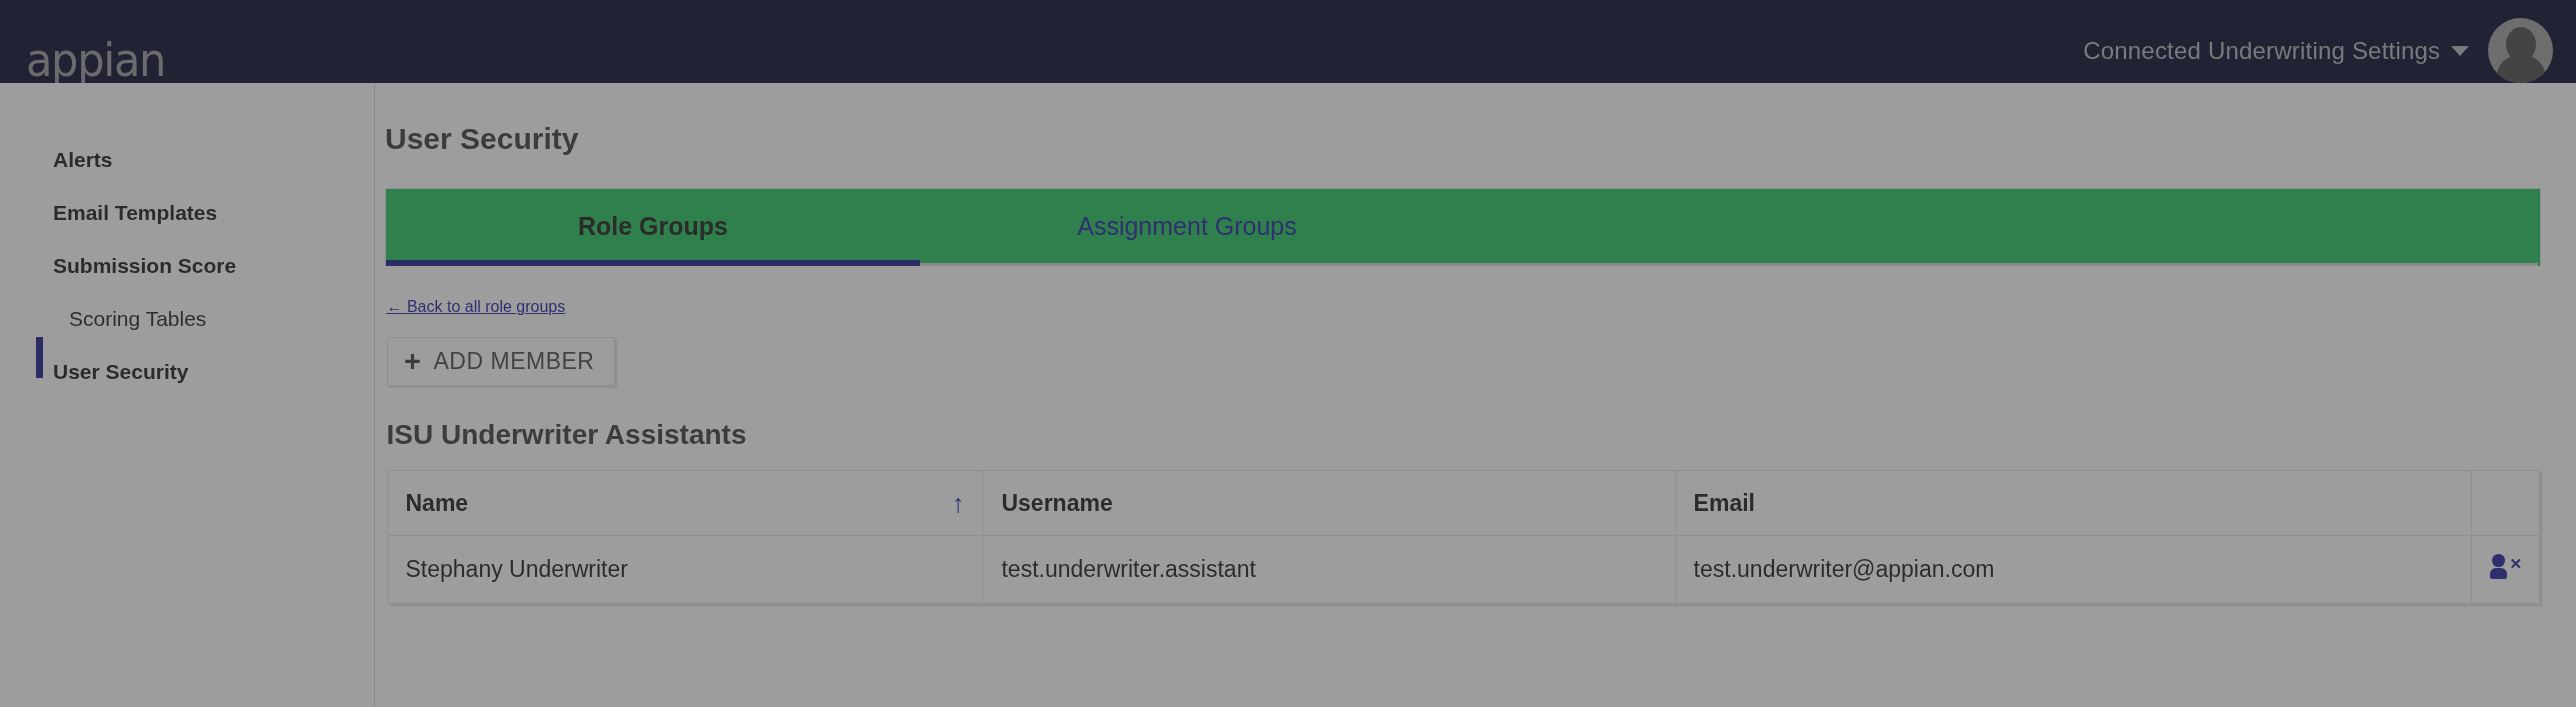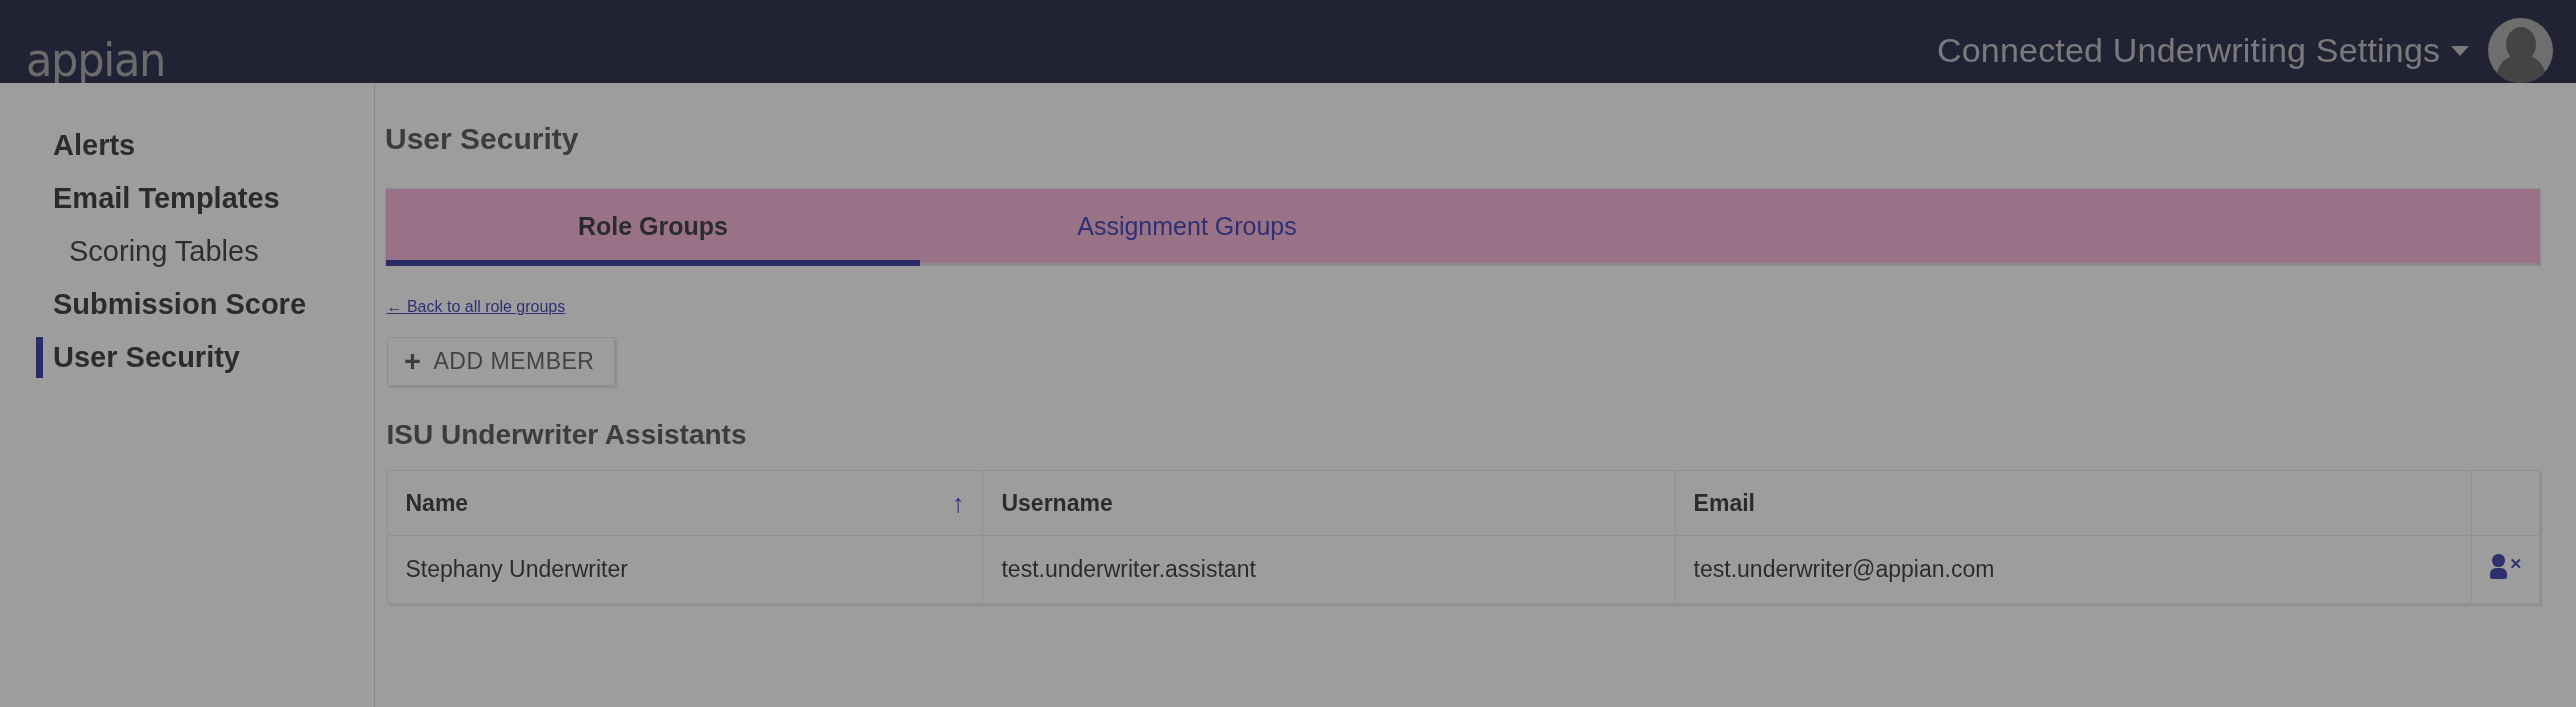--- a/index.html
+++ b/index.html
@@ -43,21 +43,21 @@
     transform: scaleX(0.92);
     transform-origin: left center;
   }
 
   .topbar-right {
     display: flex;
     align-items: center;
     gap: 19.6px;
   }
   .site-title {
-    font-size: 34px;
+    font-size: 24px;
     color: #b8b8bd;
     letter-spacing: 0.2px;
     white-space: nowrap;
   }
   .caret-down {
     width: 0; height: 0;
     border-left: 9.8px solid transparent;
     border-right: 9.8px solid transparent;
     border-top: 10.5px solid #b8b8bd;
     margin-left: -9px;
@@ -92,23 +92,23 @@
     width: 375px;
     height: 624px;
     background: #ffffff;
     border-right: 1.5px solid #d4d4d4;
     padding-top: 36px;
   }
   .nav-item {
     position: relative;
     height: 53px;
     display: flex;
-    align-items: center;
+    align-items: flex-end;
     padding-left: 53px;
-    font-size: 29px;
+    font-size: 21px;
     color: #1a1a1a;
     white-space: nowrap;
   }
   .nav-item.top-level { font-weight: bold; }
   .nav-item.sub { padding-left: 69px; font-weight: 400; color: #1f1f1f; }
   .nav-item.selected { font-weight: bold; }
   .nav-item.selected::before {
     content: "";
     position: absolute;
     left: 36px; top: 6px;
@@ -131,21 +131,21 @@
     color: #3c3c3c;
     margin-left: 0;
     margin-bottom: 32px;
   }
 
   
   .tabs-container {
     width: 2156px;
     border: 1.5px solid #e2e2e2;
     border-bottom: none;
-    background: #f9a8d4;
+    background: #22c55e;
     padding-top: 22.6px;
   }
   .tabs {
     display: flex;
     position: relative;
   }
   .tab {
     width: 534px;
     text-align: center;
     font-size: 25px;
@@ -304,25 +304,25 @@
     </div>
   </div>
 
   <div id="sidebar">
     <div class="nav-item top-level">
       <span>Alerts</span>
     </div>
     <div class="nav-item top-level">
       <span>Email Templates</span>
     </div>
+    <div class="nav-item top-level">
+      <span>Submission Score</span>
+    </div>
     <div class="nav-item sub">
       <span>Scoring Tables</span>
-    </div>
-    <div class="nav-item top-level">
-      <span>Submission Score</span>
     </div>
     <div class="nav-item top-level selected">
       <span>User Security</span>
     </div>
   </div>
 
   <div id="main">
 
     <div class="page-title">User Security</div>
 

